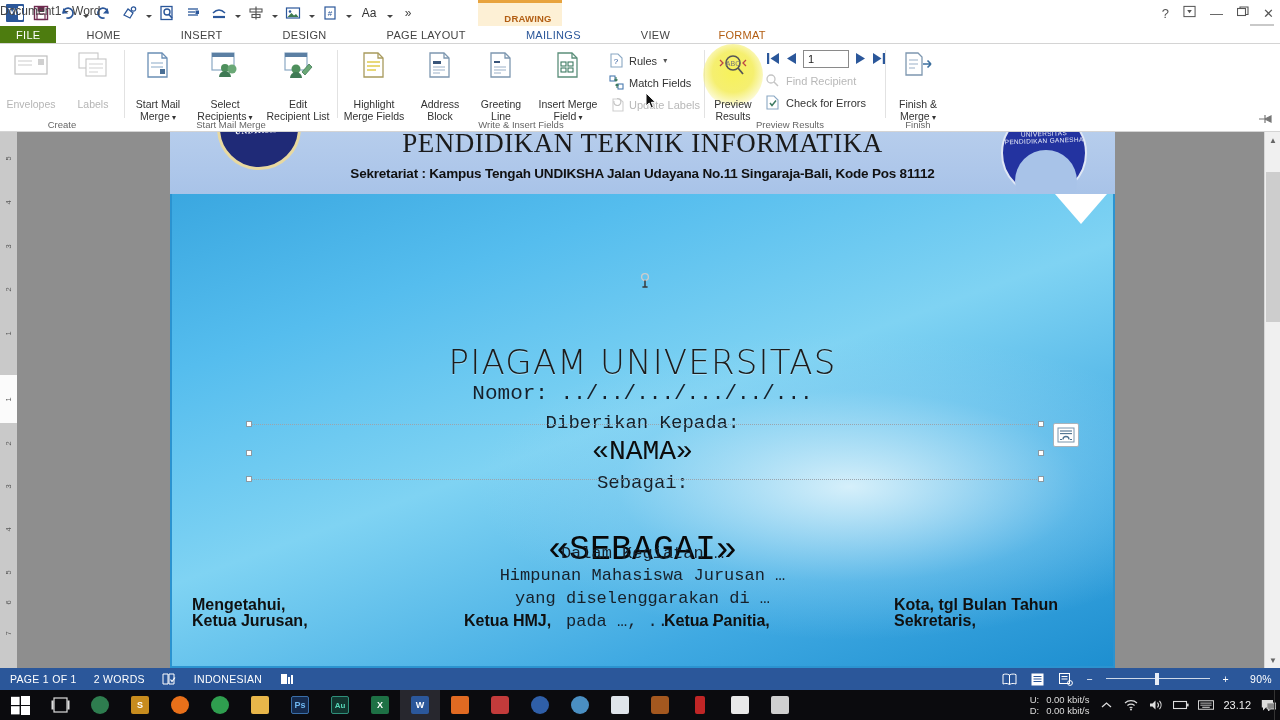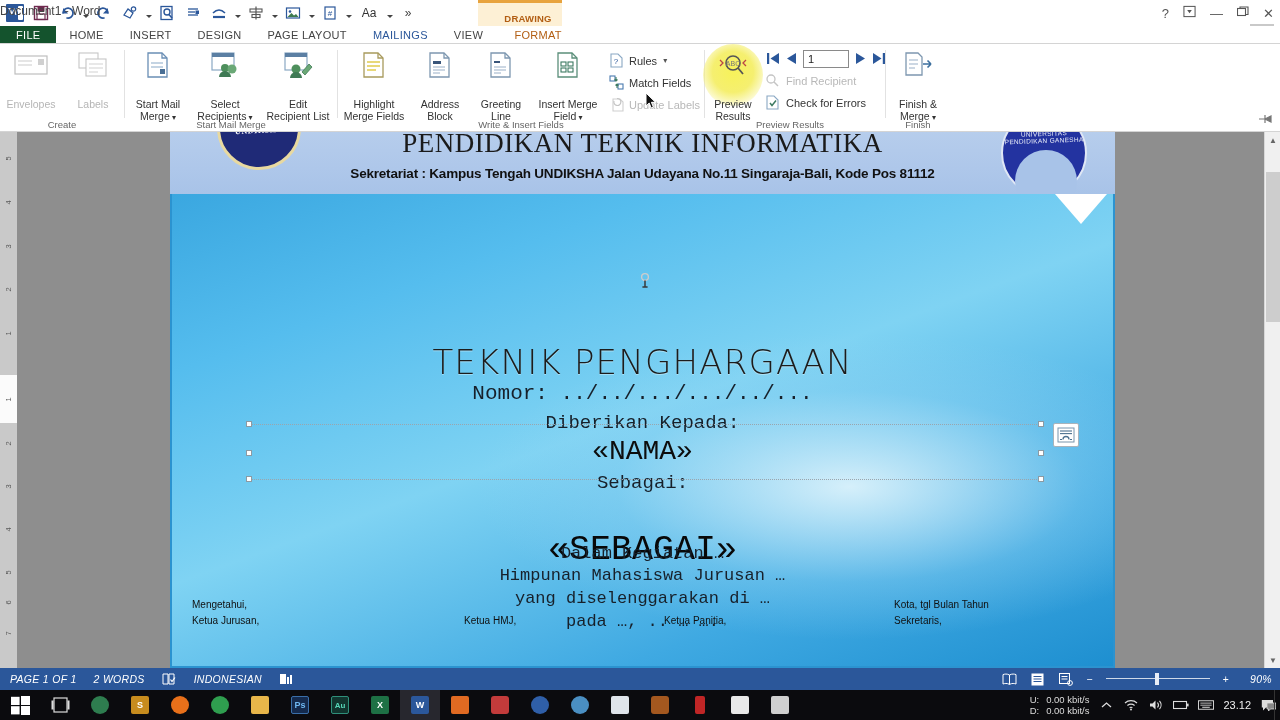--- a/index.html
+++ b/index.html
@@ -50,23 +50,23 @@
     position:absolute; right:6px; top:24px; width:24px;height:22px;background:#c9c9c9;
   }
   .avatar:before{content:"";position:absolute;left:8px;top:3px;width:8px;height:8px;border-radius:50%;background:#fff;}
   .avatar:after{content:"";position:absolute;left:4px;top:12px;width:16px;height:10px;border-radius:8px 8px 0 0;background:#fff;}
 
   
   .tabs{ position:relative; height:18px; background:#fff; }
   .tabstrip{ display:flex; align-items:stretch; height:18px; font-size:11px; letter-spacing:.3px;}
   .tab{
     display:flex;align-items:center;justify-content:center;
-    padding:0 13px; color:#444; height:18px; white-space:nowrap;
-  }
-  .tab.file{ background:#14532d; color:#fff; font-weight:400; padding:0 16px;}
+    padding:0 30px; color:#444; height:18px; white-space:nowrap;
+  }
+  .tab.file{ background:#4d7c0f; color:#fff; font-weight:400; padding:0 16px;}
   .tab.active{ color:#2b579a; background:#fff;}
   .tab.fmt{ width:84px; padding:0; color:#b25d12;}
   .tabs-underline{
     position:absolute; left:0; right:0; bottom:0; height:1px; background:#d4d4d4;
   }
 
   
   .ribbon{
     position:relative; height:88px; background:#fff; border-bottom:1px solid #d4d4d4;
     display:flex; align-items:flex-start;
@@ -224,33 +224,33 @@
   .handle{
     position:absolute; width:6px;height:6px; background:#fff; border:1px solid #8c9aa3;
   }
   .layout-opt{
     position:absolute; left:881px; top:229px; width:26px;height:24px;
     background:#fff; border:1px solid #a8b3bb; border-radius:2px;
     display:flex;align-items:center;justify-content:center;
   }
 
   
-  .sig{ position:absolute; color:#101010; font-size:10px; font-weight:normal; line-height:16px;}
+  .sig{ position:absolute; color:#101010; font-size:16px; font-weight:bold; line-height:16px;}
 
   .mouse{
     position:absolute; left:645px; top:92px; width:12px;height:18px; z-index:40; pointer-events:none;
   }
   .mouse2{
     position:absolute; left:638px; top:272px; width:14px;height:16px; z-index:40; pointer-events:none;
   }
 
   
   .statusbar{
     position:relative; height:22px; background:#2b579a; color:#fff;
-    display:flex; align-items:center; font-size:10.5px; letter-spacing:.3px;font-style:italic;
+    display:flex; align-items:center; font-size:10.5px; letter-spacing:.3px;
   }
   .sb-left{ display:flex; align-items:center; gap:17px; padding-left:10px;}
   .sb-right{ position:absolute; right:8px; display:flex; align-items:center; gap:13px;}
   .sb-ic{ width:15px;height:14px; display:flex;align-items:center;justify-content:center;}
   .zoomslider{ position:relative; width:104px; height:14px; display:flex;align-items:center;}
   .zoomslider .track{ position:absolute; left:0; right:0; top:6px; height:1px; background:#cfd9e8;}
   .zoomslider .knob{ position:absolute; left:49px; top:1px; width:4px; height:12px; background:#e7edf6;}
   .zoompct{ width:30px; text-align:right;}
 
   
@@ -729,21 +729,21 @@
           <div class="lt">UNDIKSHA</div>
         </div>
         <div class="logo-right">
           <div class="rt">UNIVERSITAS PENDIDIKAN GANESHA</div>
         </div>
       </div>
 
       <div class="cert-body">
         <div class="corner-tri"></div>
 
-        <div class="cert-title">TEKNIK PENGHARGAAN</div>
+        <div class="cert-title">PIAGAM UNIVERSITAS</div>
         <div class="cert-line l-nomor">Nomor:  ../../.../.../../...</div>
         <div class="cert-line l-nama">«NAMA»</div>
         <div class="cert-line l-diberikan">Diberikan Kepada:</div>
         <div class="cert-line l-sebagai-kecil">Sebagai:</div>
         <div class="cert-line l-sebagai">«SEBAGAI»</div>
         <div class="cert-line l-dalam">Dalam Kegiatan …</div>
         <div class="cert-line l-himpunan">Himpunan Mahasiswa Jurusan …</div>
         <div class="cert-line l-yang">yang diselenggarakan di …</div>
         <div class="cert-line l-pada">pada …, .. … ….</div>
 

